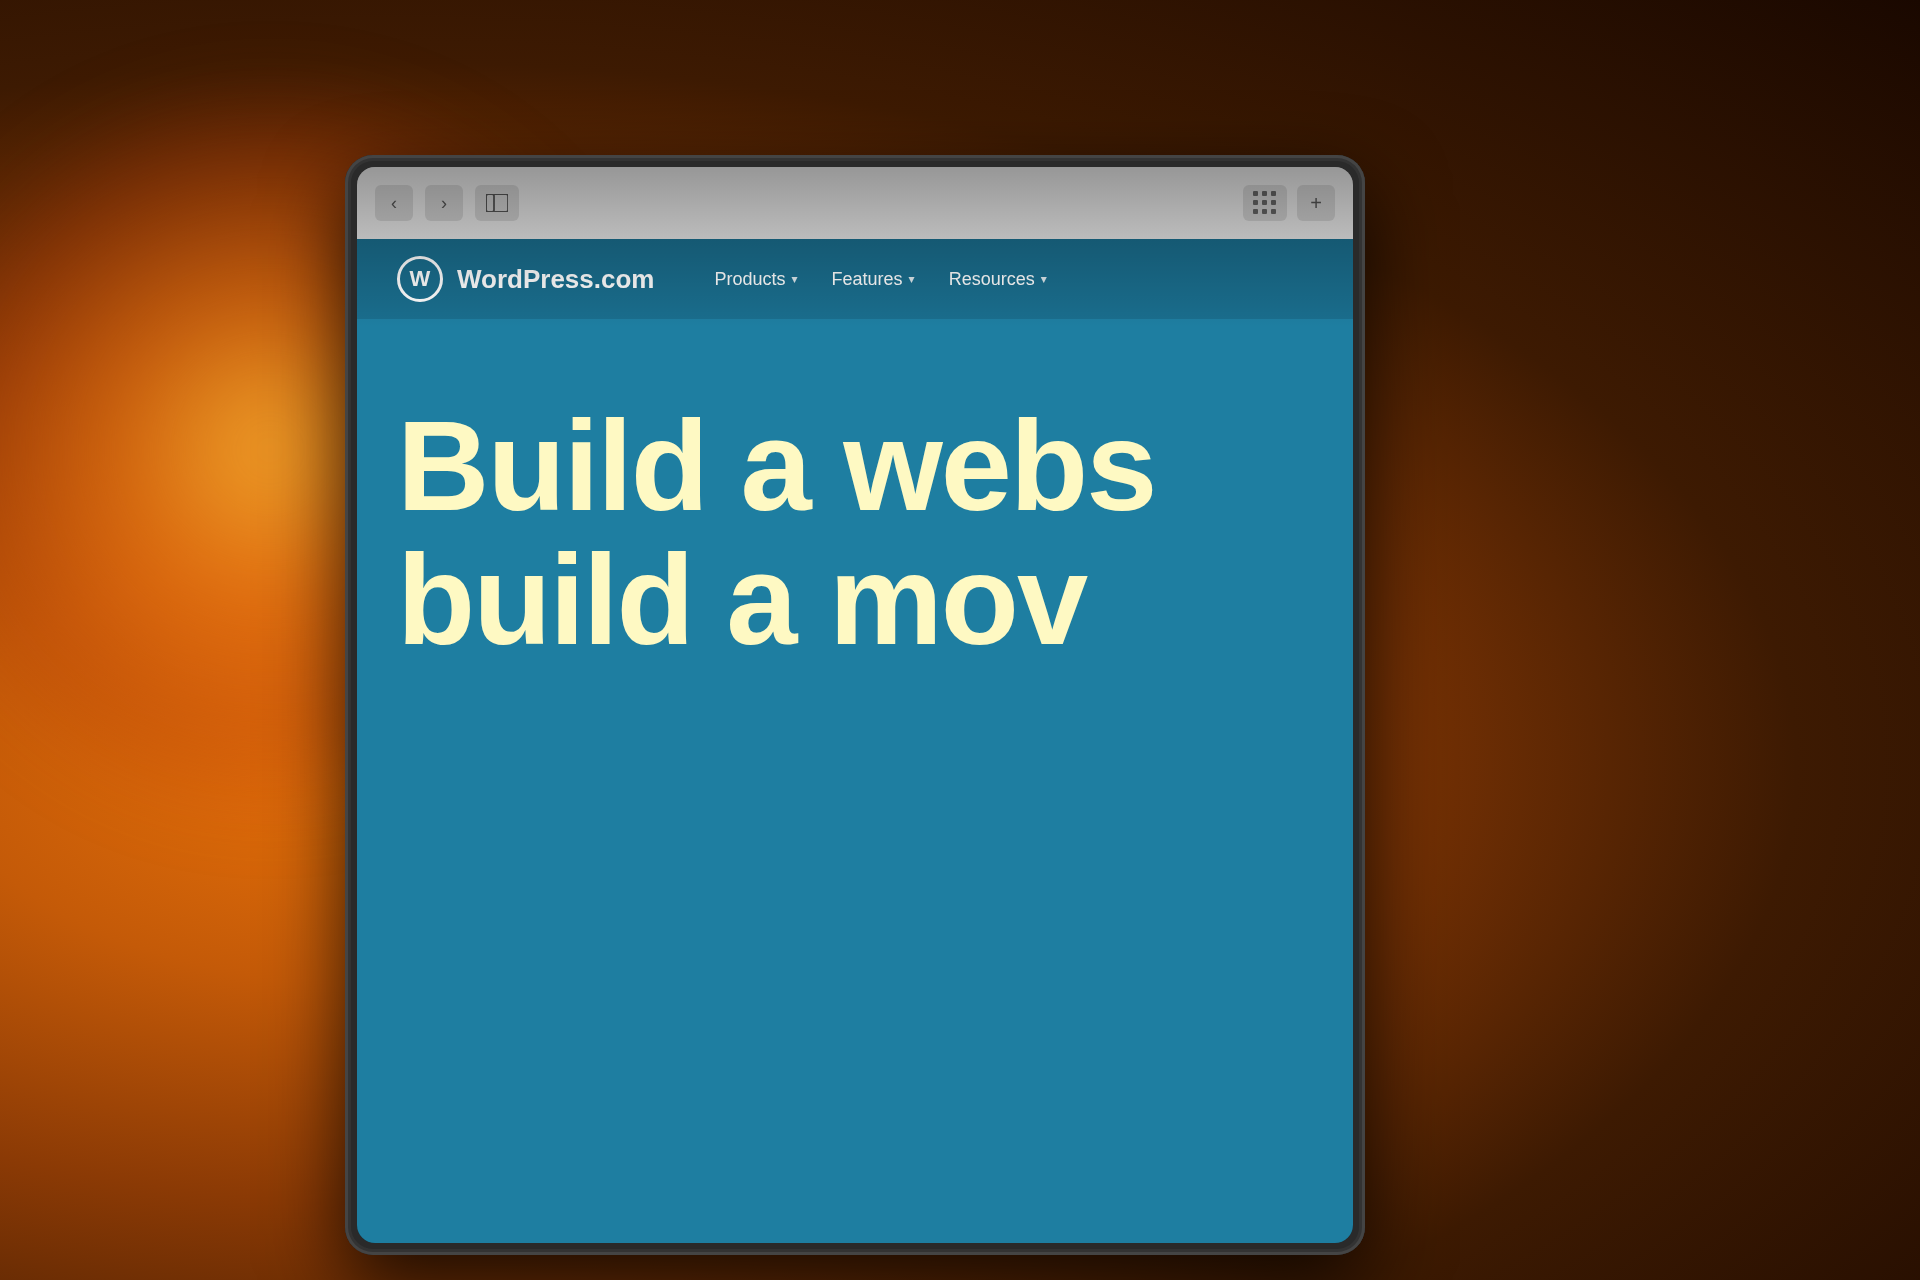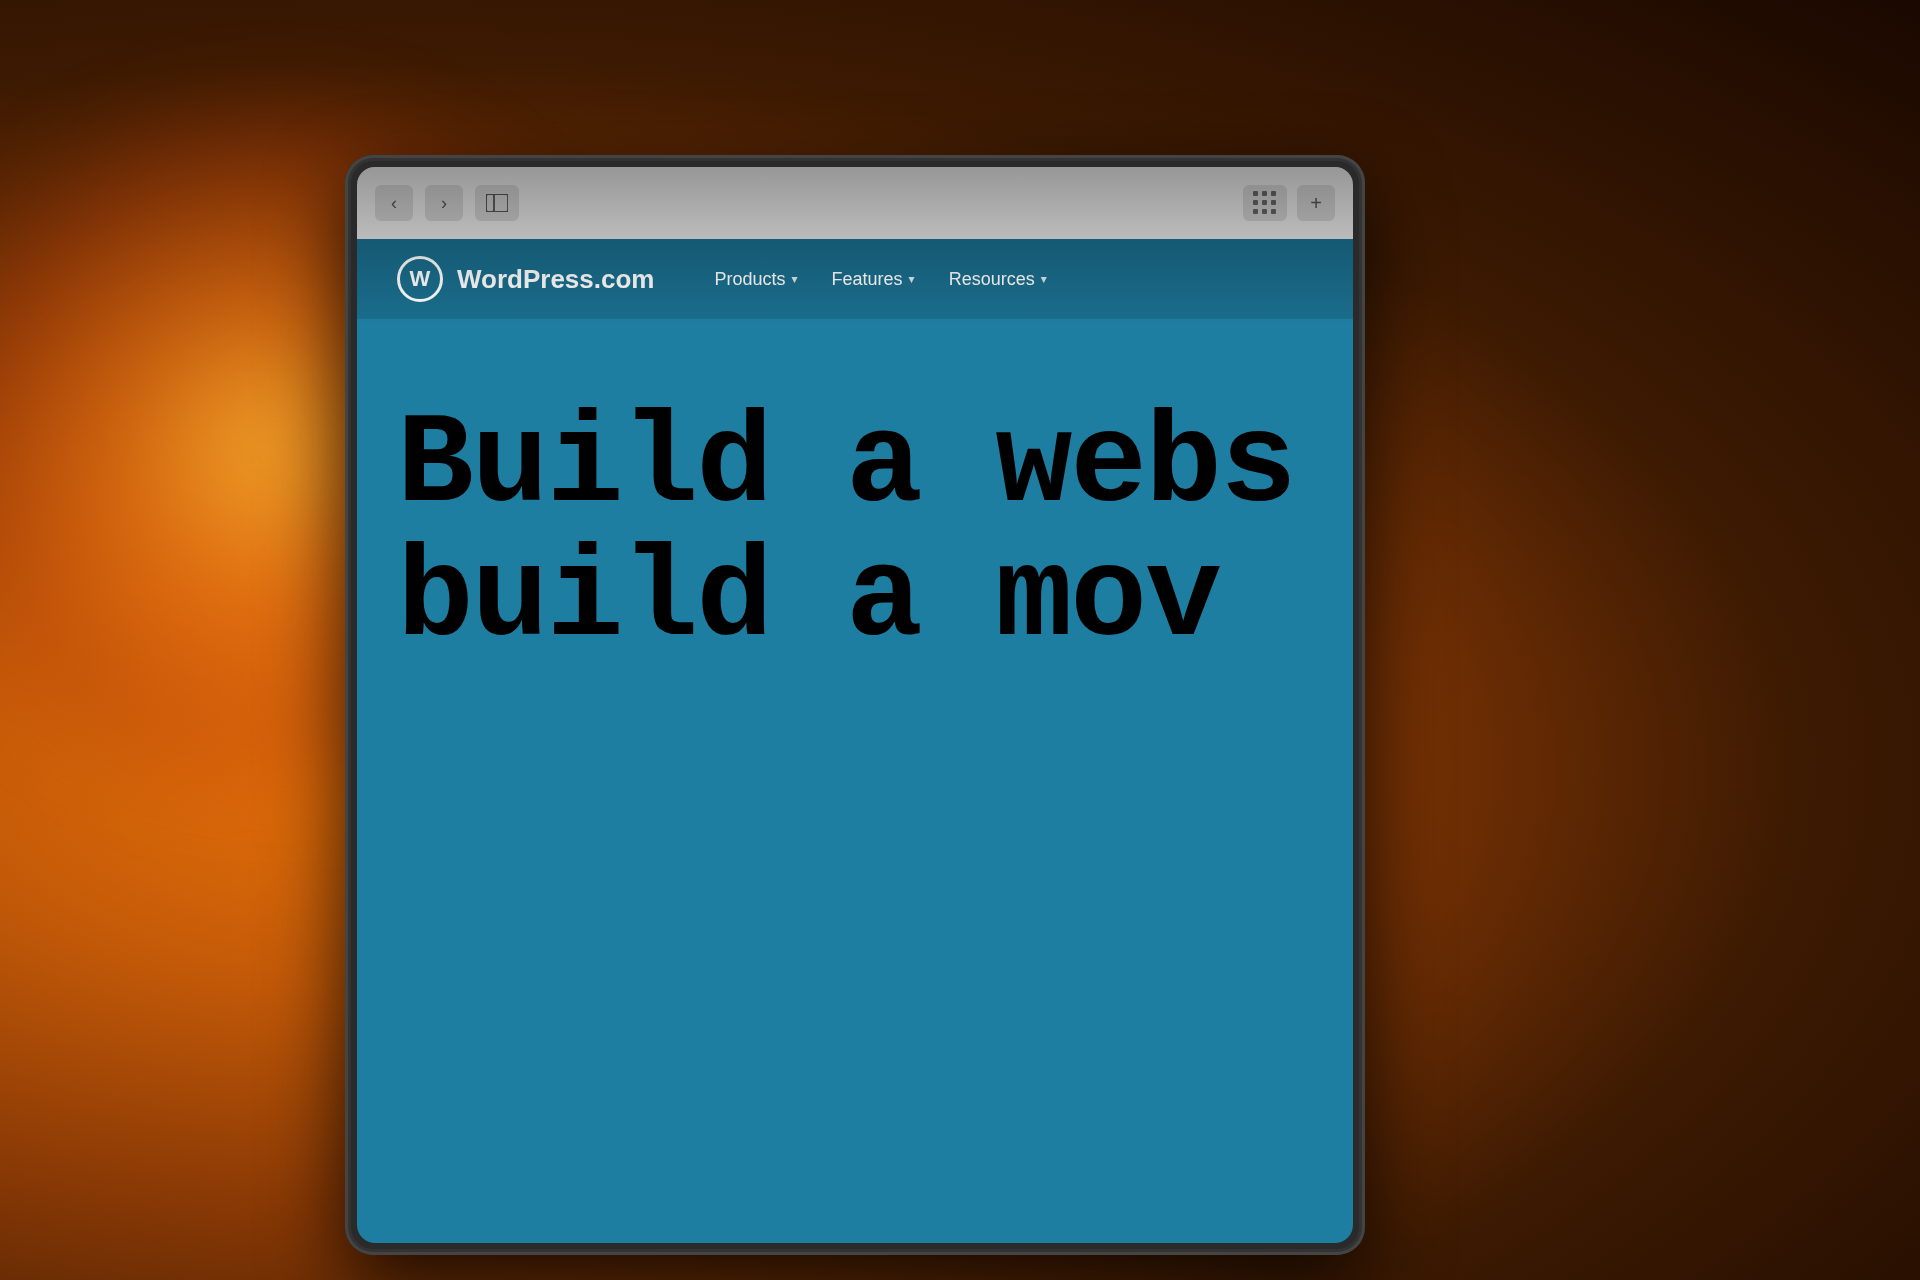--- a/index.html
+++ b/index.html
@@ -202,24 +202,24 @@
       opacity: 0.85;
     }
 
     
     .wp-hero {
       padding: 80px 40px 40px;
       position: relative;
     }
 
     .hero-headline {
-      color: #000000;
+      color: #fef9c3;
       font-size: 128px;
       font-weight: 700;
-      font-family: Liberation Mono, monospace;
+      font-family: Liberation Sans, sans-serif;
       line-height: 1.05;
       letter-spacing: -2px;
     }
 
     
     .dark-overlay-top {
       position: absolute;
       top: 0; left: 0; right: 0;
       height: 160px;
       background: linear-gradient(to bottom, rgba(0,0,0,0.35) 0%, transparent 100%);

